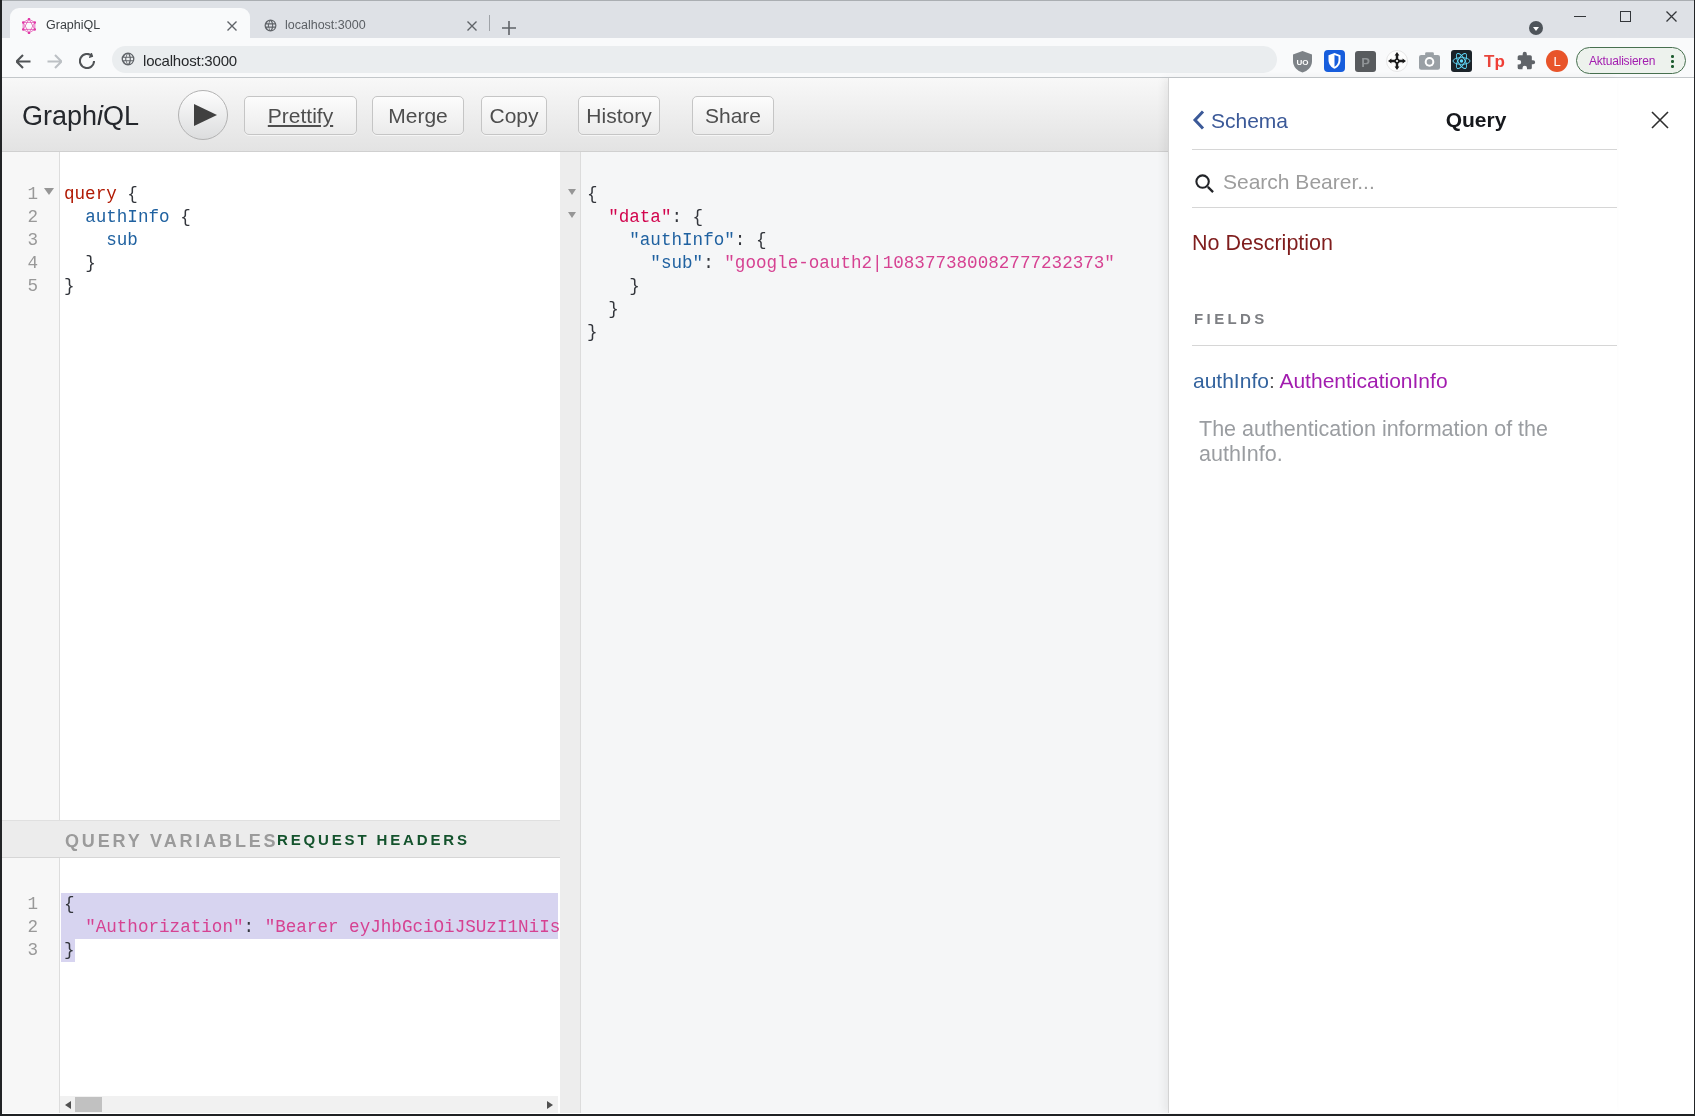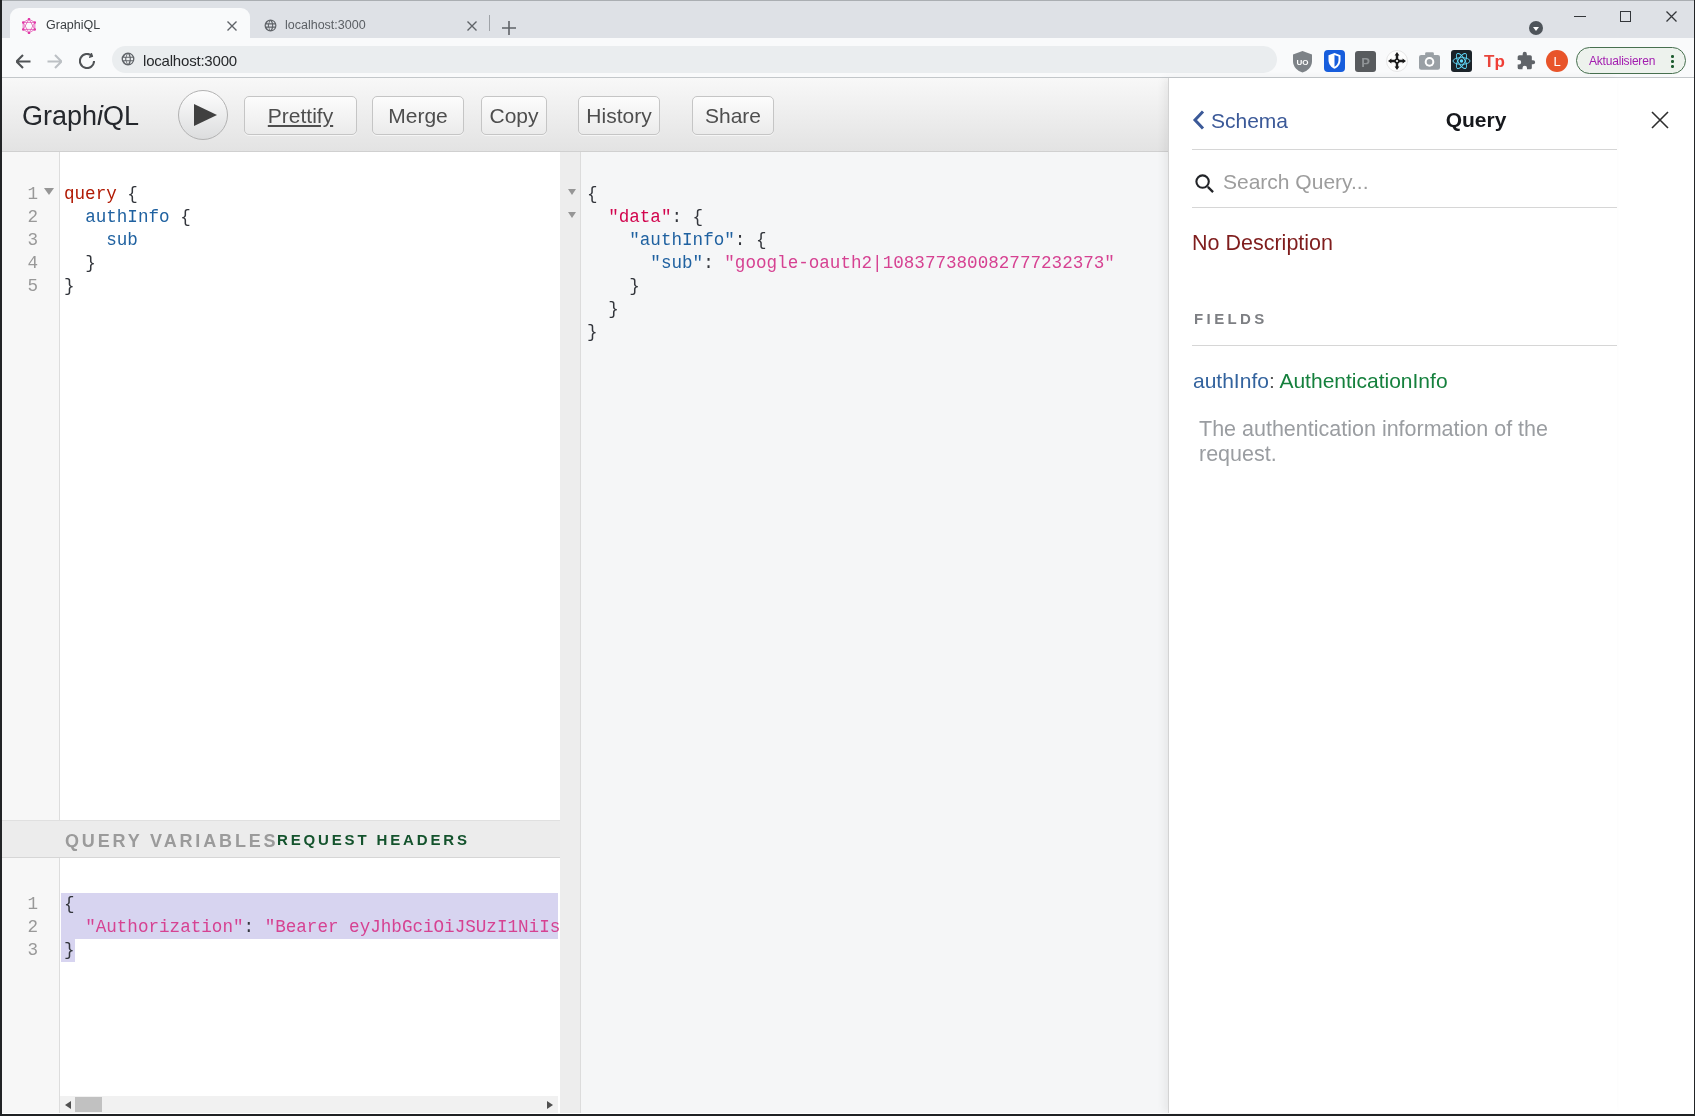--- a/index.html
+++ b/index.html
@@ -219,26 +219,26 @@
     <div class="abs" style="left:42px;top:31px;font-size:21px;color:#3B5998;">Schema</div>
     <div class="abs" style="left:0;top:30px;width:614px;text-align:center;font-size:21px;font-weight:bold;color:#16181c;">Query</div>
     <svg class="abs" style="left:482px;top:33px" width="18" height="18" viewBox="0 0 18 18">
       <path d="M1 1 L17 17 M17 1 L1 17" stroke="#2d2d2d" stroke-width="1.6"></path>
     </svg>
     <div class="docline" style="top:71px;"></div>
     <svg class="abs" style="left:25px;top:95px" width="21" height="21" viewBox="0 0 22 22" fill="none" stroke="#222428" stroke-width="2.2">
       <circle cx="9" cy="9" r="6.5"></circle>
       <path d="M14.5 14.5 L20 20" stroke-width="2.4"></path>
     </svg>
-    <div class="abs" style="left:54px;top:92px;font-size:21px;color:#9d9d9d;">Search Query...</div>
+    <div class="abs" style="left:54px;top:92px;font-size:21px;color:#9d9d9d;">Search Bearer...</div>
     <div class="docline" style="top:129px;"></div>
     <div class="abs" style="left:23px;top:153px;font-size:21.5px;color:#7f1d1d;">No Description</div>
     <div class="abs" style="left:25px;top:232px;font-size:15px;font-weight:bold;letter-spacing:3.4px;color:#7d7f83;">FIELDS</div>
     <div class="docline" style="top:267px;"></div>
     <div class="abs" style="left:24px;top:291px;font-size:21px;">
-      <span style="color:#33639E;">authInfo</span><span style="color:#555;">:</span> <span style="color:#15803d;">AuthenticationInfo</span>
+      <span style="color:#33639E;">authInfo</span><span style="color:#555;">:</span> <span style="color:#a21caf;">AuthenticationInfo</span>
     </div>
-    <div class="abs" style="left:30px;top:339px;font-size:21.5px;color:#9a9da1;">The authentication information of the request.</div>
+    <div class="abs" style="left:30px;top:339px;font-size:21.5px;color:#9a9da1;">The authentication information of the authInfo.</div>
   </div>
 
   <div id="edgeL"></div>
 <div id="edgeR"></div>
 <div id="edgeB"></div>
 
 </body></html>

